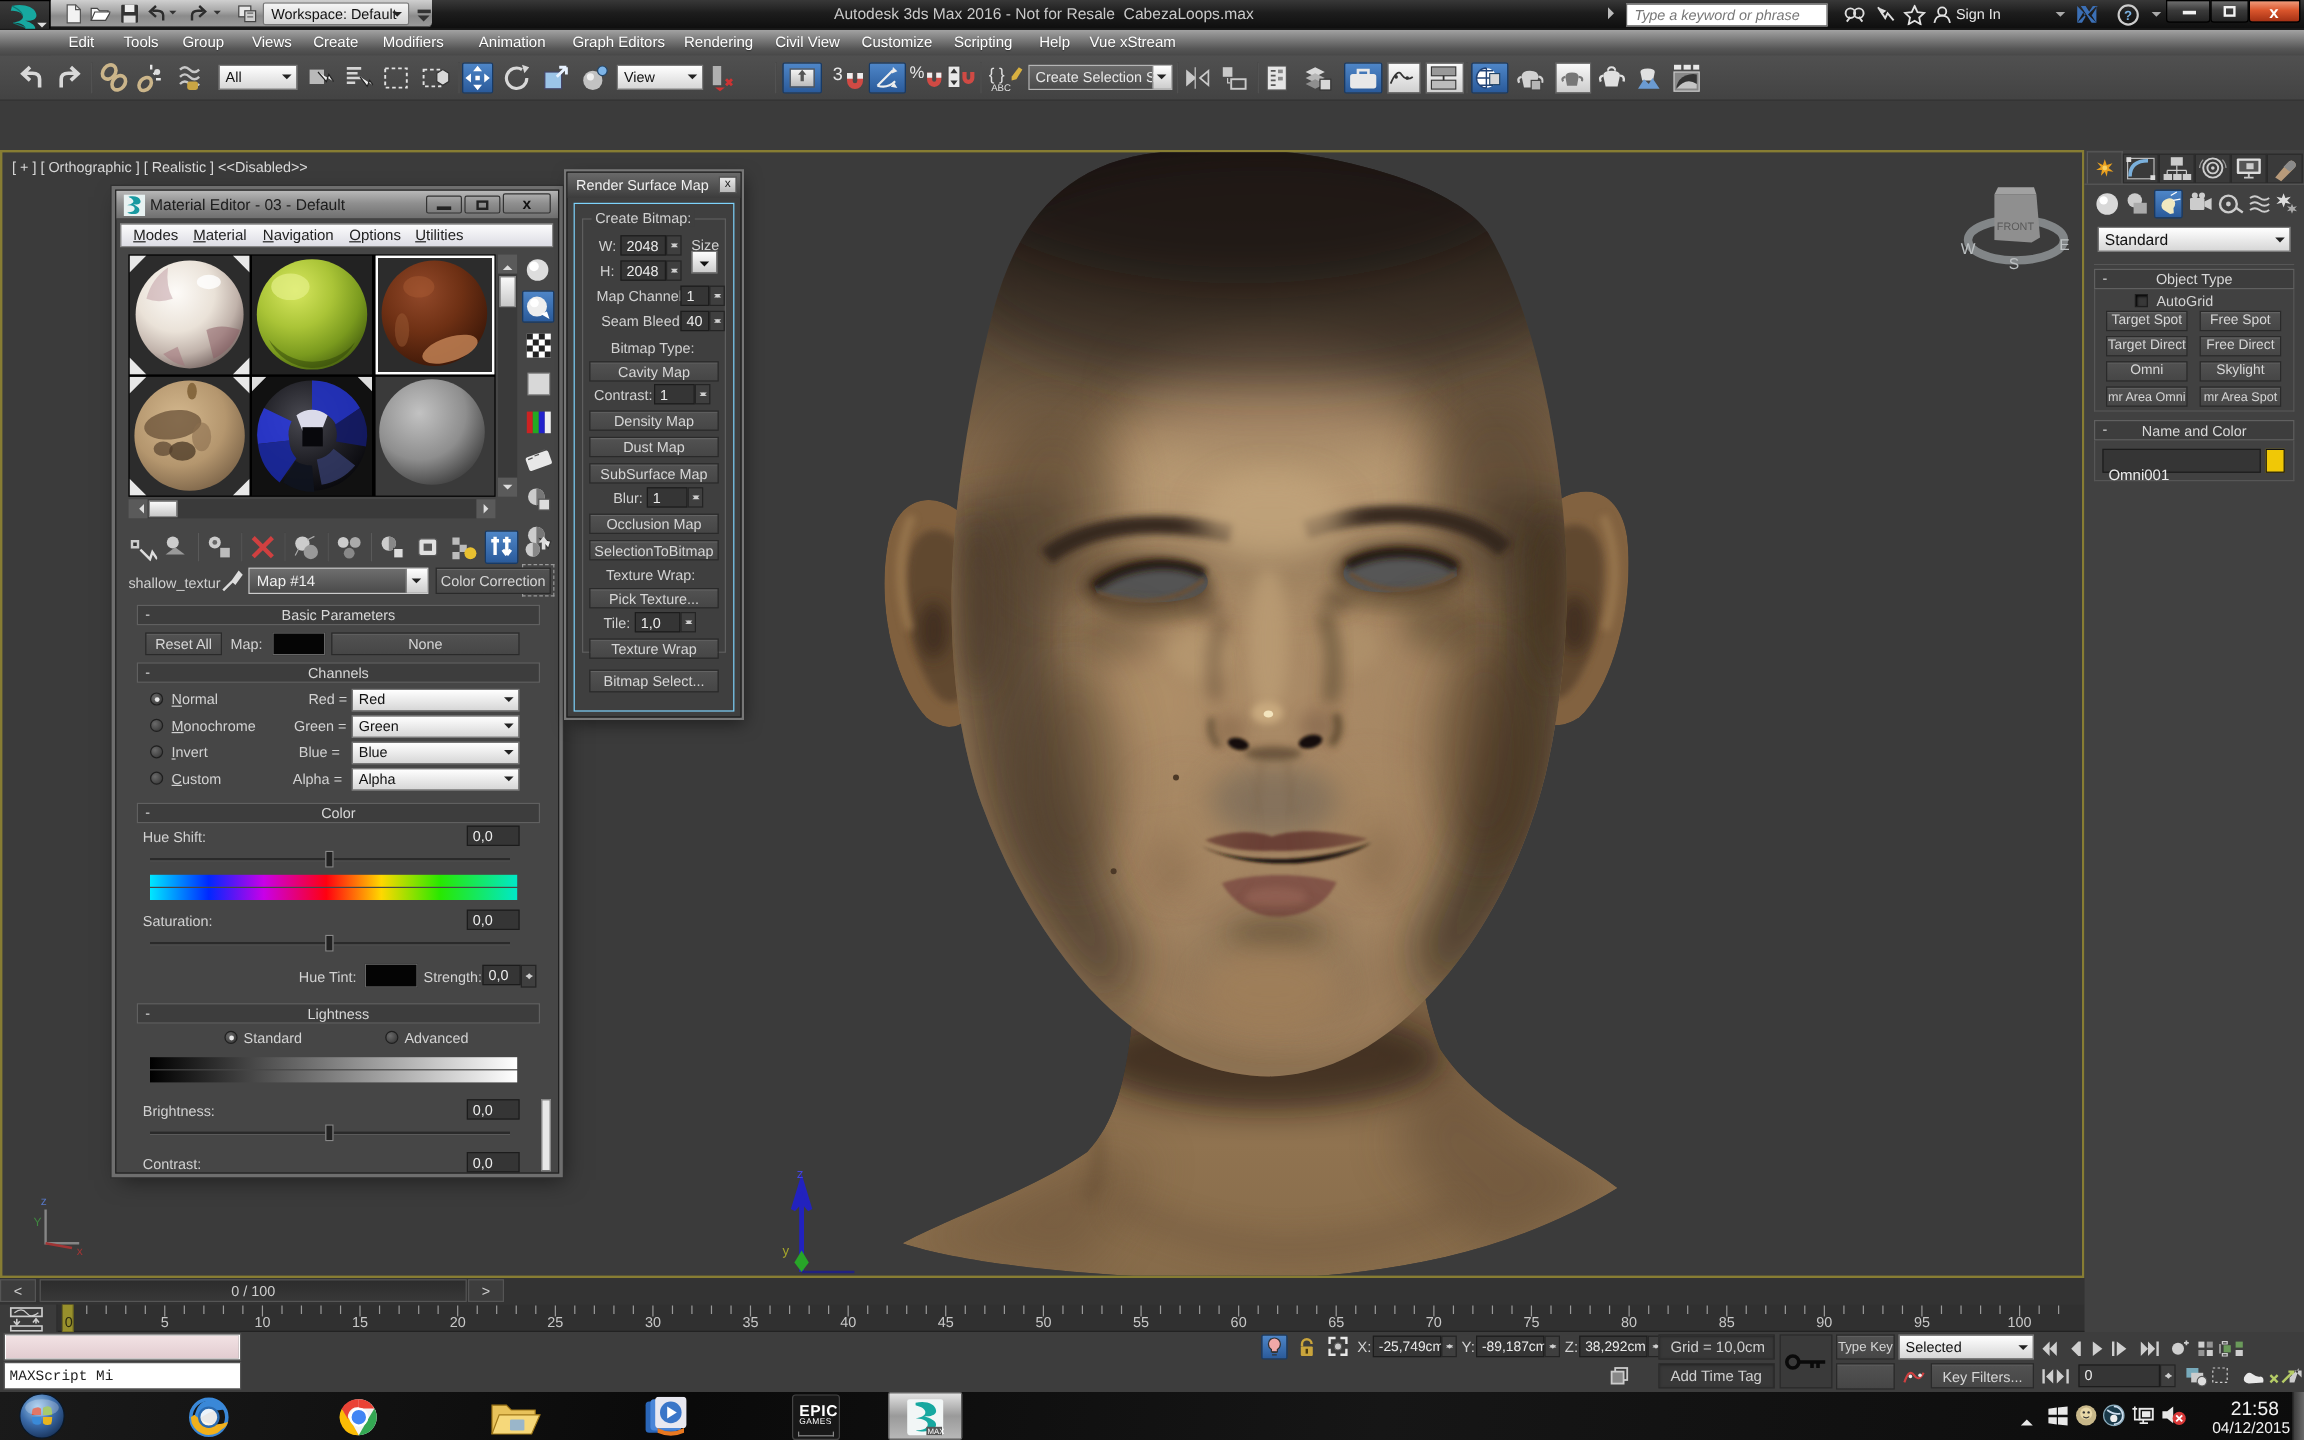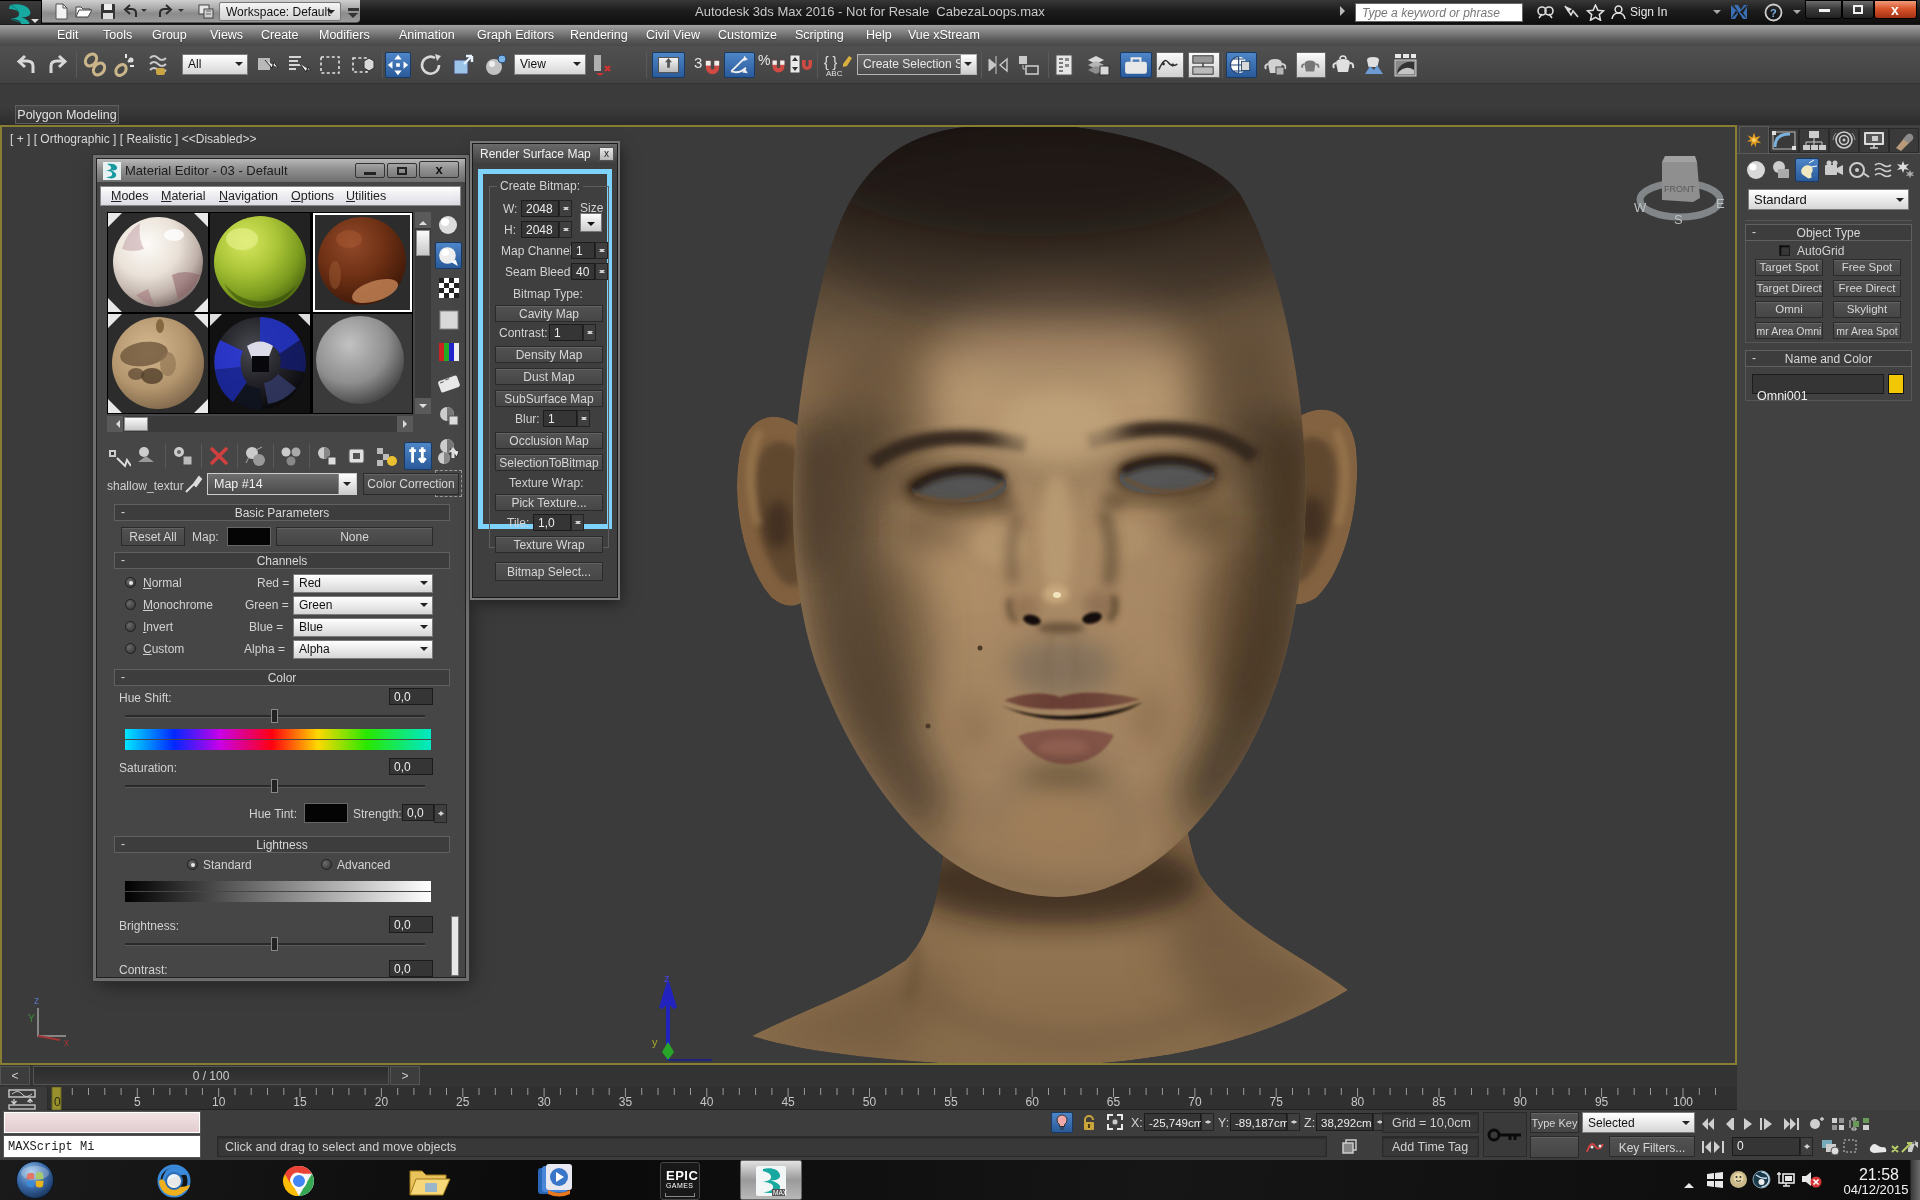--- a/index.html
+++ b/index.html
@@ -316,23 +316,20 @@
       </svg>
     <svg class="ti" style="left:1392px;" viewBox="0 0 26 26">
         <rect x="3" y="2" width="6" height="4" fill="#e8e8e8"></rect>
         <rect x="11" y="2" width="6" height="4" fill="#e8e8e8"></rect>
         <rect x="19" y="2" width="5" height="4" fill="#e8e8e8"></rect>
         <rect x="3" y="8" width="21" height="16" fill="#888" stroke="#ccc"></rect>
         <path d="M5 22 a14 12 0 0 1 17-12 l0 12 z" fill="#333"></path>
         <path d="M5 22 q8-10 17-4 l0 4 z" fill="#e8e8e8" opacity=".8"></path>
       </svg>
   </div>
-  <div id="ribbon2" class="abs">
-      <div id="pmtab">Polygon Modeling</div>
-    </div>
   <div id="viewport" class="abs">
   <svg style="position:absolute;left:0;top:0;filter:saturate(.93) brightness(.985);" width="1733" height="936" viewBox="2 127 1733 936">
     <defs>
       <linearGradient id="skullg" x1="0" y1="128" x2="0" y2="700" gradientUnits="userSpaceOnUse">
         <stop offset="0" stop-color="#27211a"></stop>
             <stop offset=".14" stop-color="#3a2f23"></stop>
             <stop offset=".3" stop-color="#63503a"></stop>
             <stop offset=".45" stop-color="#8a6c4c"></stop>
             <stop offset=".62" stop-color="#a1805a"></stop>
             <stop offset=".8" stop-color="#a8865e"></stop>
@@ -811,21 +808,21 @@
     <div class="abs" style="left:174px;top:778px;width:7px;height:14px;background:#222;border:1px solid #888;"></div>
     <span class="lbl" style="left:22px;top:804px;">Contrast:</span>
     <div class="dfield" style="left:292px;top:801px;width:44px;height:17px;">0,0</div>
     <div class="abs" style="left:354px;top:757px;width:8px;height:60px;background:#e8e8e8;border:1px solid #777;"></div>
   </div>
 
   <div id="rsm" class="abs" style="left:472px;top:143px;width:146px;height:455px;background:#3f3f3f;border:1px solid #1a1a1a;box-shadow:0 0 0 2px #777,3px 5px 14px rgba(0,0,0,.5);">
     <div class="abs" style="left:0;top:0;width:100%;height:21px;background:linear-gradient(#6a6a6a,#3c3c3c);color:#f0f0f0;font-size:12px;padding:3px 0 0 7px;">Render Surface Map
       <span class="abs" style="right:3px;top:3px;width:15px;height:14px;background:linear-gradient(#e8e8e8,#b8b8b8);border:1px solid #555;color:#222;font-size:10px;text-align:center;">x</span>
     </div>
-    <div class="abs" style="left:5px;top:25px;width:134px;height:360px;border:5px solid #7dd3fc;background:#3f3f3f;">
+    <div class="abs" style="left:5px;top:25px;width:134px;height:424px;border:1px solid #7dd3fc;background:#3f3f3f;">
       <div class="abs" style="left:6px;top:12px;width:120px;height:362px;border:1px solid #5e5e5e;"></div>
       <span class="lbl" style="left:14px;top:5px;background:#3f3f3f;padding:0 3px;">Create Bitmap:</span>
       <span class="lbl" style="left:20px;top:28px;">W:</span>
       <div class="dfield" style="left:38px;top:26px;width:38px;height:17px;">2048</div>
         <div class="spin" style="left:76px;top:26px;height:17px;"></div>
       <span class="lbl" style="left:97px;top:27px;">Size</span>
       <span class="lbl" style="left:21px;top:49px;">H:</span>
       <div class="dfield" style="left:38px;top:47px;width:38px;height:17px;">2048</div>
         <div class="spin" style="left:76px;top:47px;height:17px;"></div>
       <div class="abs" style="left:97px;top:39px;width:22px;height:19px;background:linear-gradient(#fdfdfd,#ccc);border:1px solid #777;">
@@ -1097,23 +1094,20 @@
         <text x="1520.3" y="19" text-anchor="middle" font-size="12" fill="#c8c8c8" font-family="Liberation Sans">90</text>
         <text x="1601.6" y="19" text-anchor="middle" font-size="12" fill="#c8c8c8" font-family="Liberation Sans">95</text>
         <text x="1683.0" y="19" text-anchor="middle" font-size="12" fill="#c8c8c8" font-family="Liberation Sans">100</text>
       <rect x="52" y="0" width="9" height="23" fill="#98902c" stroke="#6a6420"></rect>
       <text x="54" y="19" font-size="12" fill="#2a2a10" font-family="Liberation Sans">0</text>
     </svg>
   </div>
   <div id="statusbar" class="abs">
     <div class="abs" style="left:4px;top:2px;width:196px;height:21px;background:linear-gradient(#f2e2e4,#e2ccd0);border:1px solid #fff;outline:1px solid #555;"></div>
     <div class="abs" style="left:4px;top:26px;width:196px;height:21px;background:#fff;border:1px solid #fff;outline:1px solid #555;color:#222;font-family:'Liberation Mono',monospace;font-size:12px;padding:3px 0 0 3px;white-space:nowrap;overflow:hidden;">MAXScript Mi</div>
-    <div class="inset" style="left:217px;top:26px;width:1110px;height:21px;">
-        <span class="abs" style="left:7px;top:3px;color:#cfcfcf;font-size:12.5px;">Click and drag to select and move objects</span>
-      </div>
     <div class="abs bluebox" style="left:1051px;top:2px;width:22px;height:21px;"><svg width="20" height="19" viewBox="0 0 20 19">
           <path d="M10 2 a5 5 0 0 1 5 5 q0 3-2.5 4.5 l0 2 h-5 l0-2 Q5 10 5 7 a5 5 0 0 1 5-5z" fill="#f0a8a8" stroke="#333"></path>
           <path d="M8 14 h4 M8 16 h4" stroke="#333"></path>
         </svg></div>
     <svg class="abs" style="left:1082px;top:4px;" width="14" height="18" viewBox="0 0 14 18">
         <path d="M3 8 V6 a4 4 0 0 1 8 0" fill="none" stroke="#caa53c" stroke-width="2"></path>
         <rect x="2" y="8" width="10" height="8" rx="1" fill="#caa53c"></rect>
         <rect x="6" y="10" width="2" height="4" fill="#4a3a10"></rect>
       </svg>
     <svg class="abs" style="left:1106px;top:3px;" width="18" height="18" viewBox="0 0 18 18">

